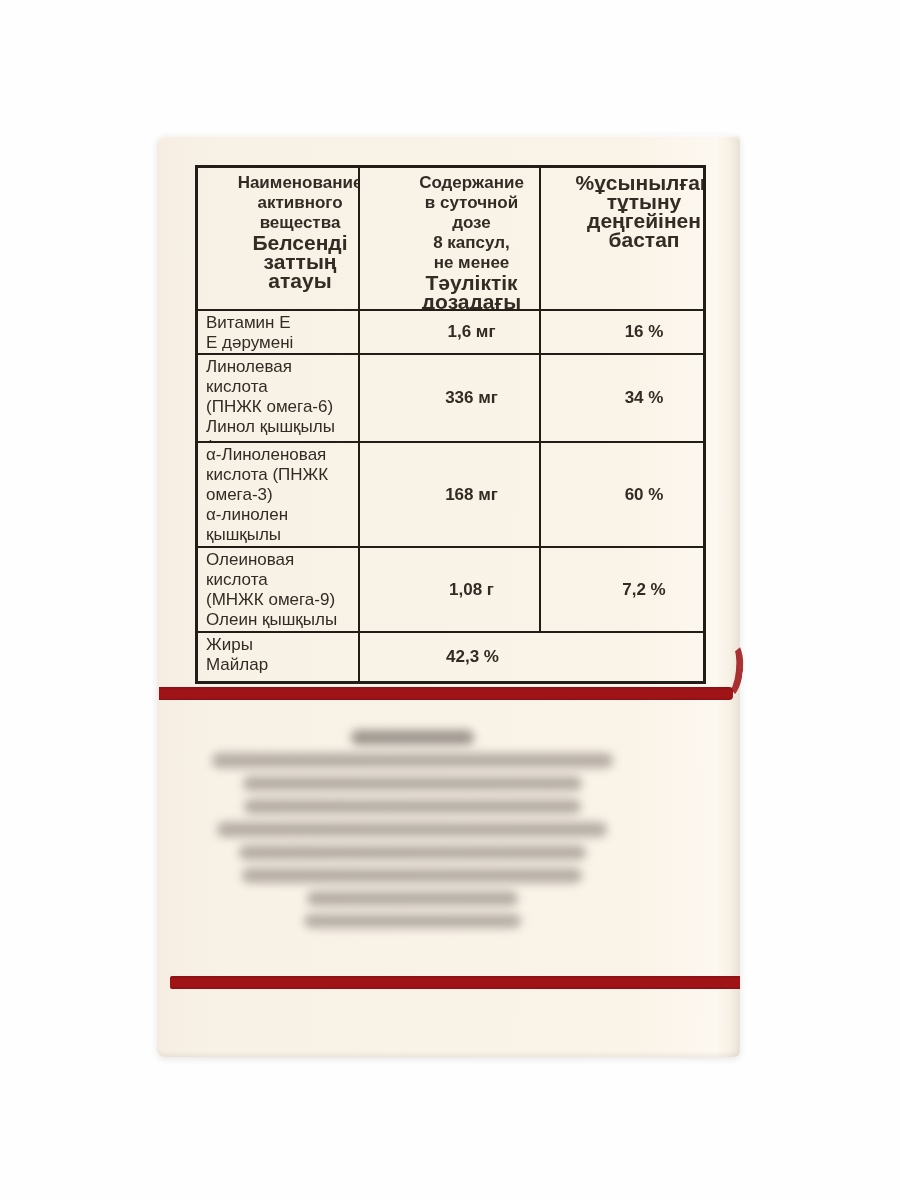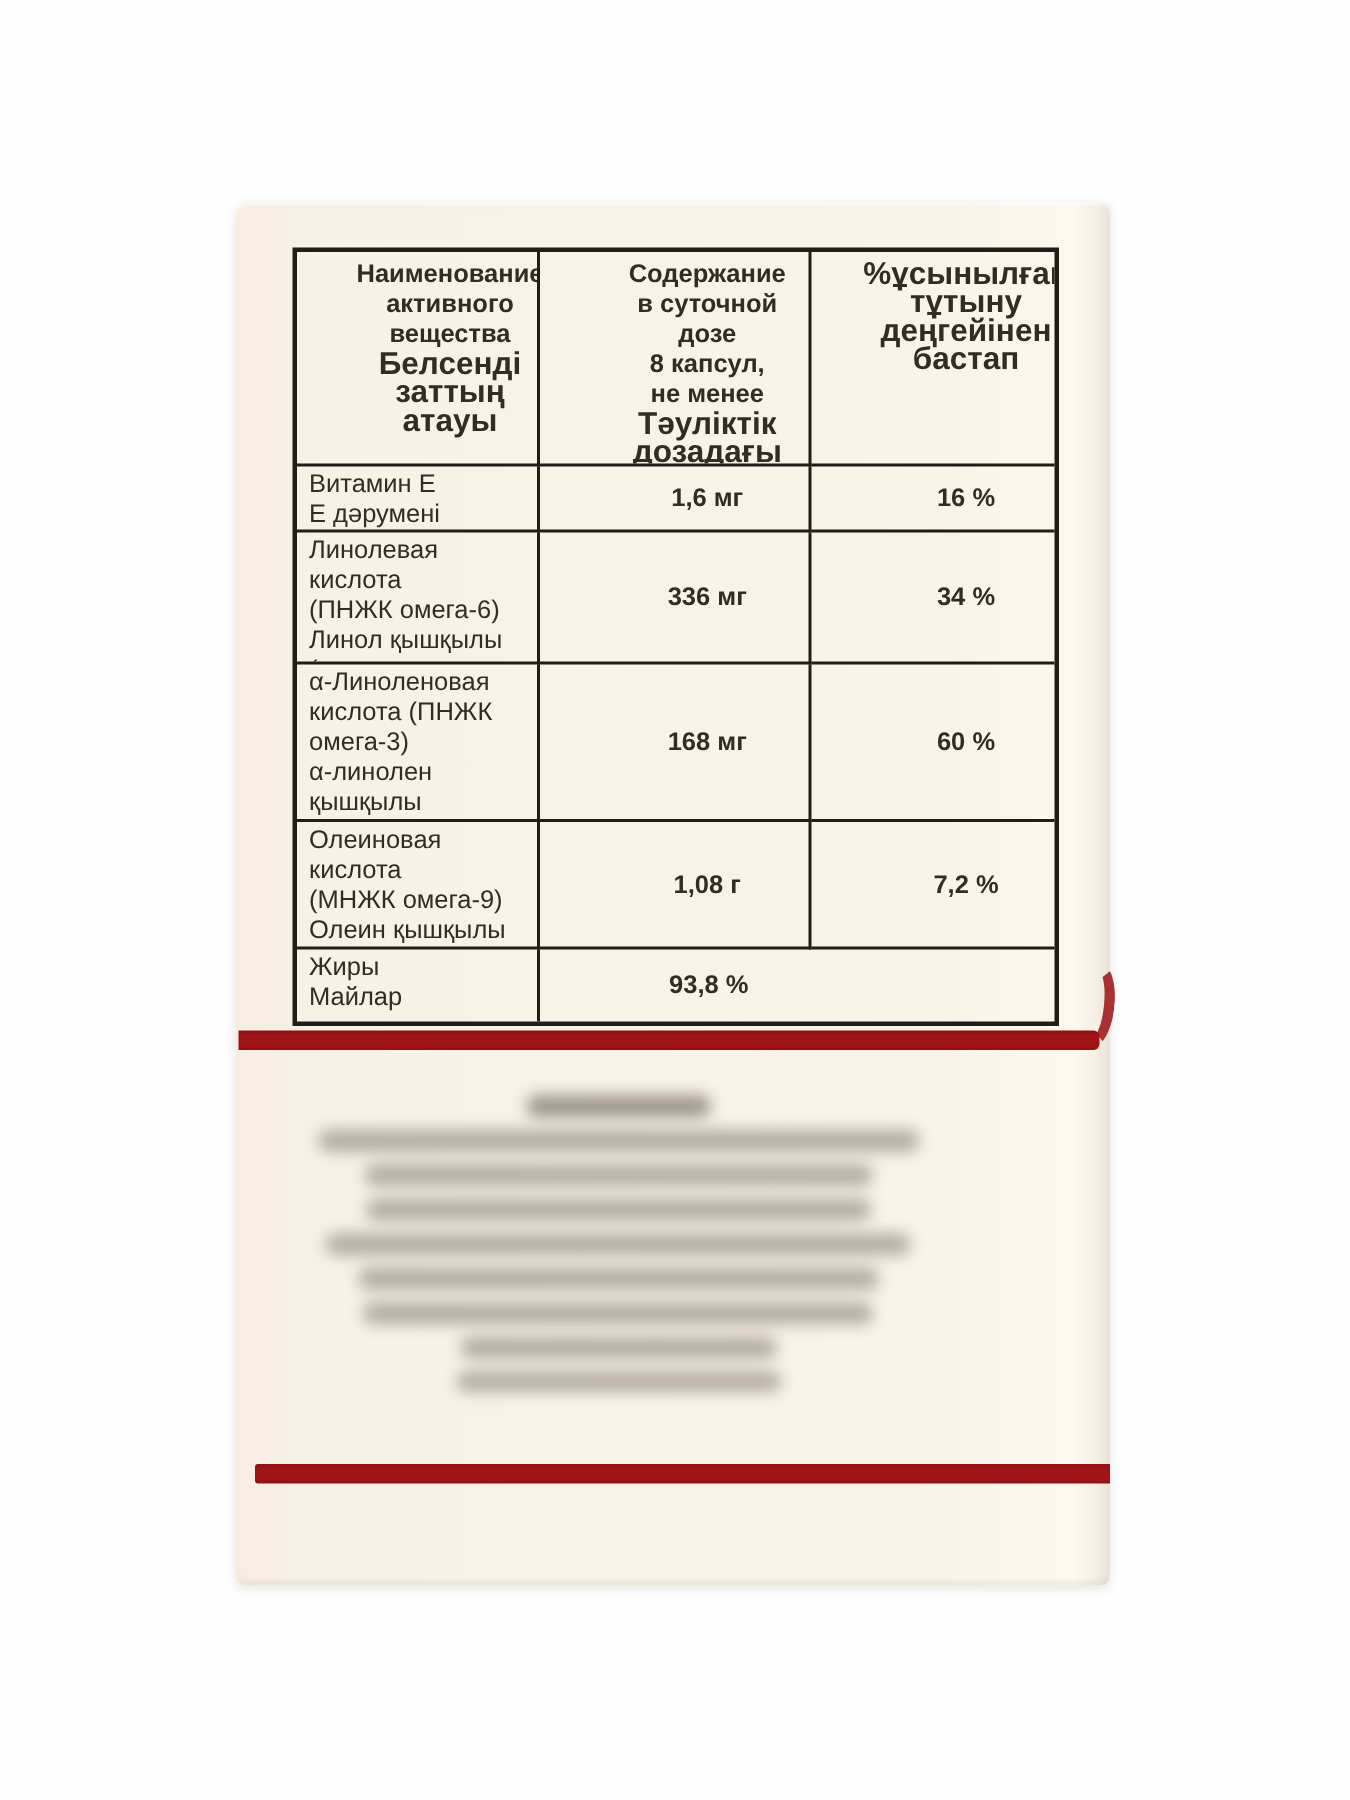--- a/index.html
+++ b/index.html
@@ -138,21 +138,21 @@
 
       <div class="cell name-cell">Олеиновая кислота
 (МНЖК омега-9)
 Олеин қышқылы (пмқ
 омега-9)</div>
       <div class="cell val-cell">1,08 г</div>
       <div class="cell val-cell last-col">7,2 %</div>
 
       <div class="cell name-cell last-row">Жиры
 Майлар</div>
-      <div class="cell val-cell last-col last-row">93,8 %</div>
+      <div class="cell val-cell last-col last-row">42,3 %</div>
     </div>
 
     <div class="stripe stripe-top"></div>
     <div class="wrap-mark"></div>
 
     <div class="blur-block">
         <div class="blur-line" style="width: 123px; height: 15px;"></div>
         <div class="blur-line" style="width: 401px; height: 15px;"></div>
         <div class="blur-line" style="width: 339px; height: 15px;"></div>
         <div class="blur-line" style="width: 337px; height: 15px;"></div>

